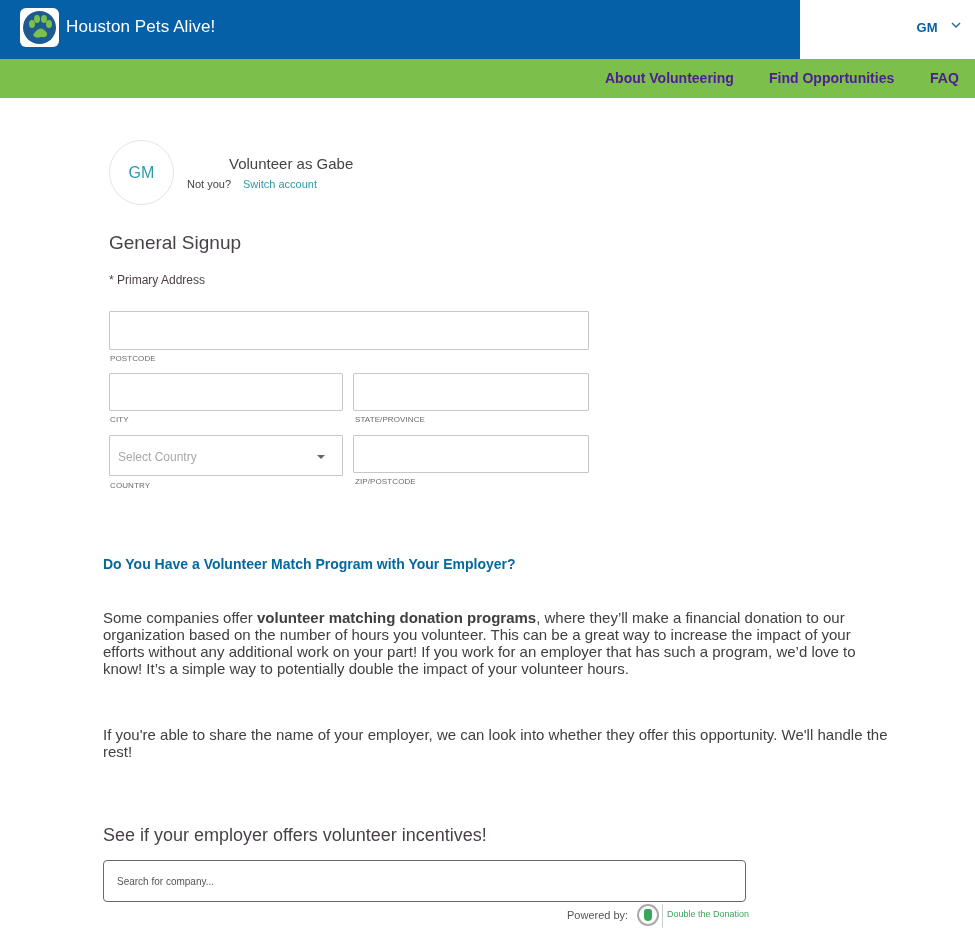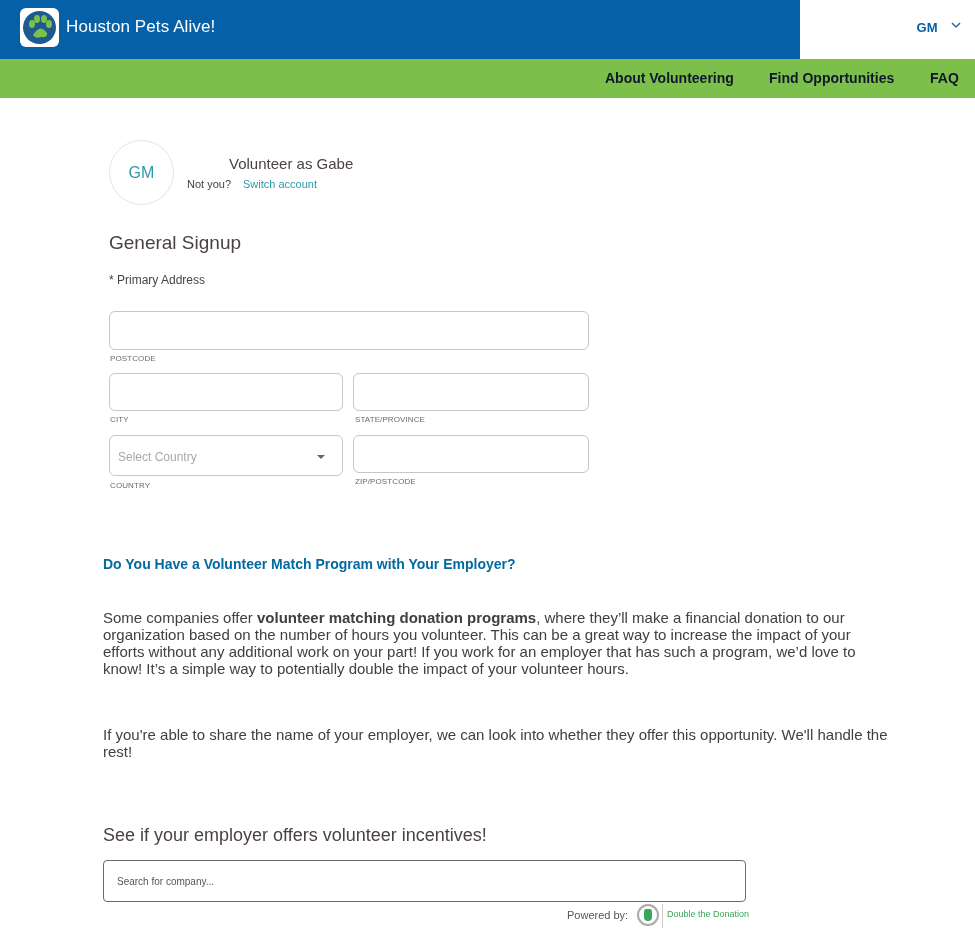--- a/index.html
+++ b/index.html
@@ -8,31 +8,31 @@
 
   .topbar { position: absolute; left: 0; top: 0; width: 800px; height: 59px; background: #0560a8; }
   .logo { position: absolute; left: 20px; top: 8px; width: 39px; height: 39px; background: #fff; border-radius: 6px; }
   .logo .ring { position: absolute; left: 3px; top: 3px; width: 33px; height: 33px; border-radius: 50%; background: #1c5a8f; }
   .brand { position: absolute; left: 66px; top: 17px; font-size: 17px; color: #ffffff; letter-spacing: 0.1px; }
   .my-schedule { position: absolute; left: 815px; top: 20px; font-size: 13px; color: #ffffff; font-weight: bold; text-decoration: none; }
   .avatar-sm { position: absolute; left: 910px; top: 11px; width: 34px; height: 34px; border-radius: 50%; background: #fff; color: #0560a8; font-size: 13px; font-weight: bold; text-align: center; line-height: 34px; }
   .caret-sm { position: absolute; left: 951px; top: 20px; width: 10px; height: 10px; }
 
   .navbar { position: absolute; left: 0; top: 59px; width: 975px; height: 39px; background: #7cc04b; }
-  .nav-item { position: absolute; top: 11px; font-size: 14px; color: #0f172a; font-weight: bold; text-decoration: none; white-space: nowrap; }
+  .nav-item { position: absolute; top: 11px; font-size: 14px; color: #4c1d95; font-weight: bold; text-decoration: none; white-space: nowrap; }
 
   .avatar-lg { position: absolute; left: 109px; top: 140px; width: 65px; height: 65px; border-radius: 50%; border: 1px solid #e4e4e4; background: #fff; color: #2e9aa8; font-size: 16px; text-align: center; line-height: 63px; }
   .vol-as { position: absolute; left: 187px; top: 155px; font-size: 15px; color: #4a4148; margin-left: 42px; }
   .not-you { position: absolute; left: 187px; top: 178px; font-size: 11px; color: #4a4148; }
   .switch { position: absolute; left: 243px; top: 178px; font-size: 11px; color: #2e9aa8; text-decoration: none; }
 
   .form-title { position: absolute; left: 109px; top: 232px; font-size: 19px; color: #4a4148; }
   .req-label { position: absolute; left: 109px; top: 273px; font-size: 12px; color: #4a4148; }
 
-  .field { position: absolute; border: 1px solid #c7c7c7; border-radius: 6px; background: #fff; text-decoration: underline; }
+  .field { position: absolute; border: 1px solid #c7c7c7; border-radius: 1px; background: #fff; text-decoration: underline; }
   .field input { width: 100%; height: 100%; border: none; outline: none; background: transparent; padding: 0 8px; font-size: 13px; }
   .sublabel { position: absolute; font-size: 8px; color: #6a6a6a; letter-spacing: 0.1px; }
   .select-ph { position: absolute; left: 8px; top: 14px; font-size: 12px; color: #a8a8a8; }
   .select-caret { position: absolute; right: 17px; top: 19px; width: 0; height: 0; border-left: 4px solid transparent; border-right: 4px solid transparent; border-top: 4px solid #666; }
 
   .q-heading { position: absolute; left: 103px; top: 556px; font-size: 14px; font-weight: bold; color: #0369a1; }
   .para { position: absolute; left: 103px; width: 790px; font-size: 15px; line-height: 17px; color: #404040; }
   .para b { font-weight: bold; }
 
   .incentive-title { position: absolute; left: 103px; top: 825px; font-size: 18px; color: #4a4148; }

